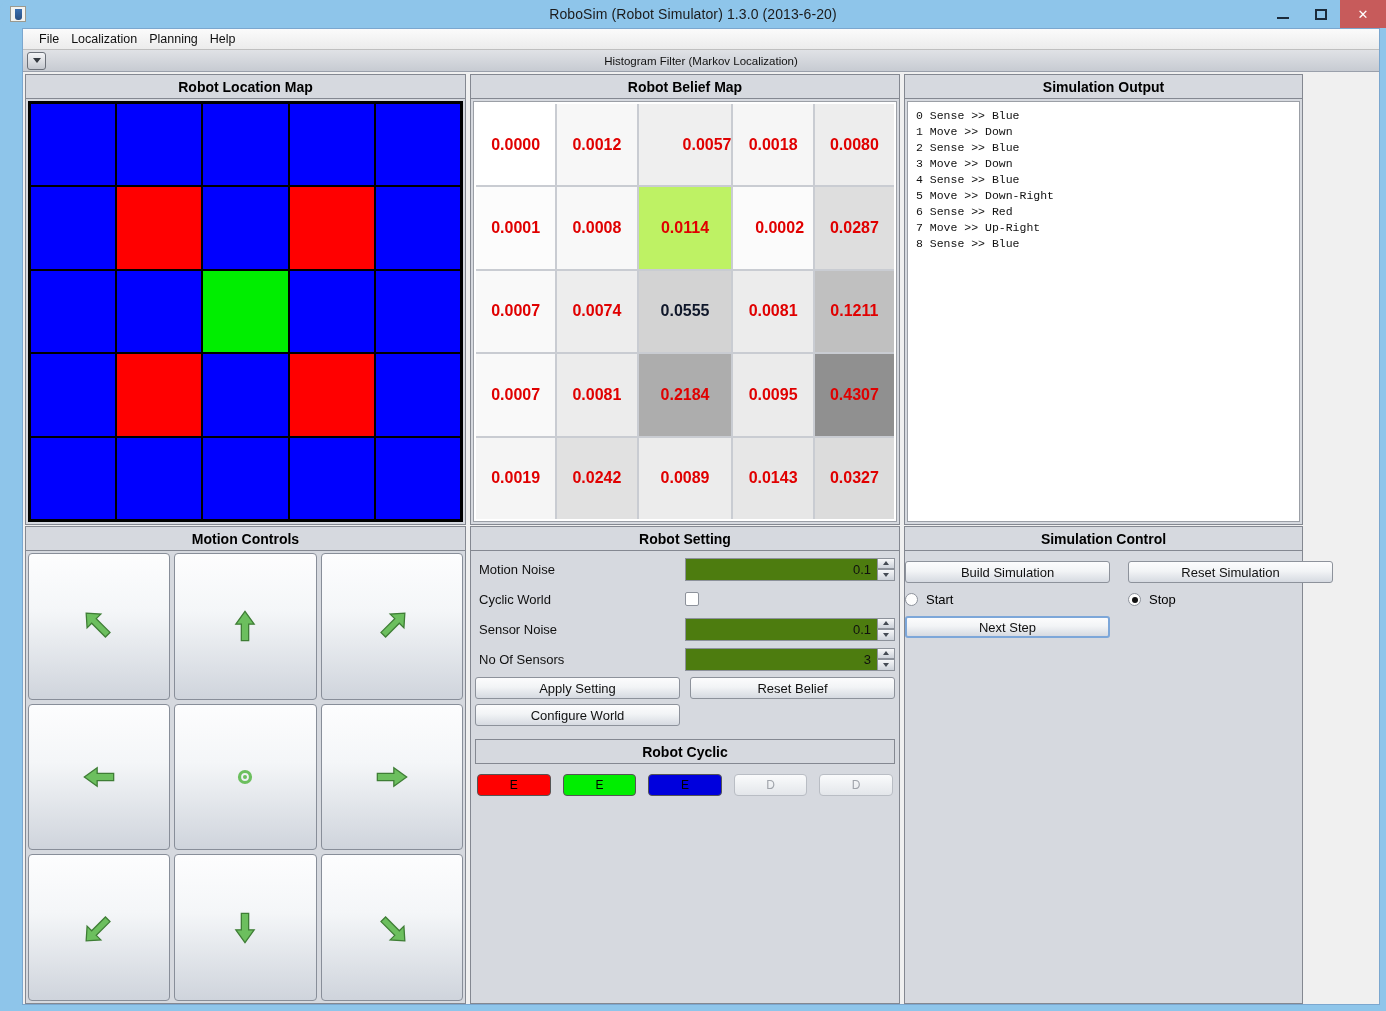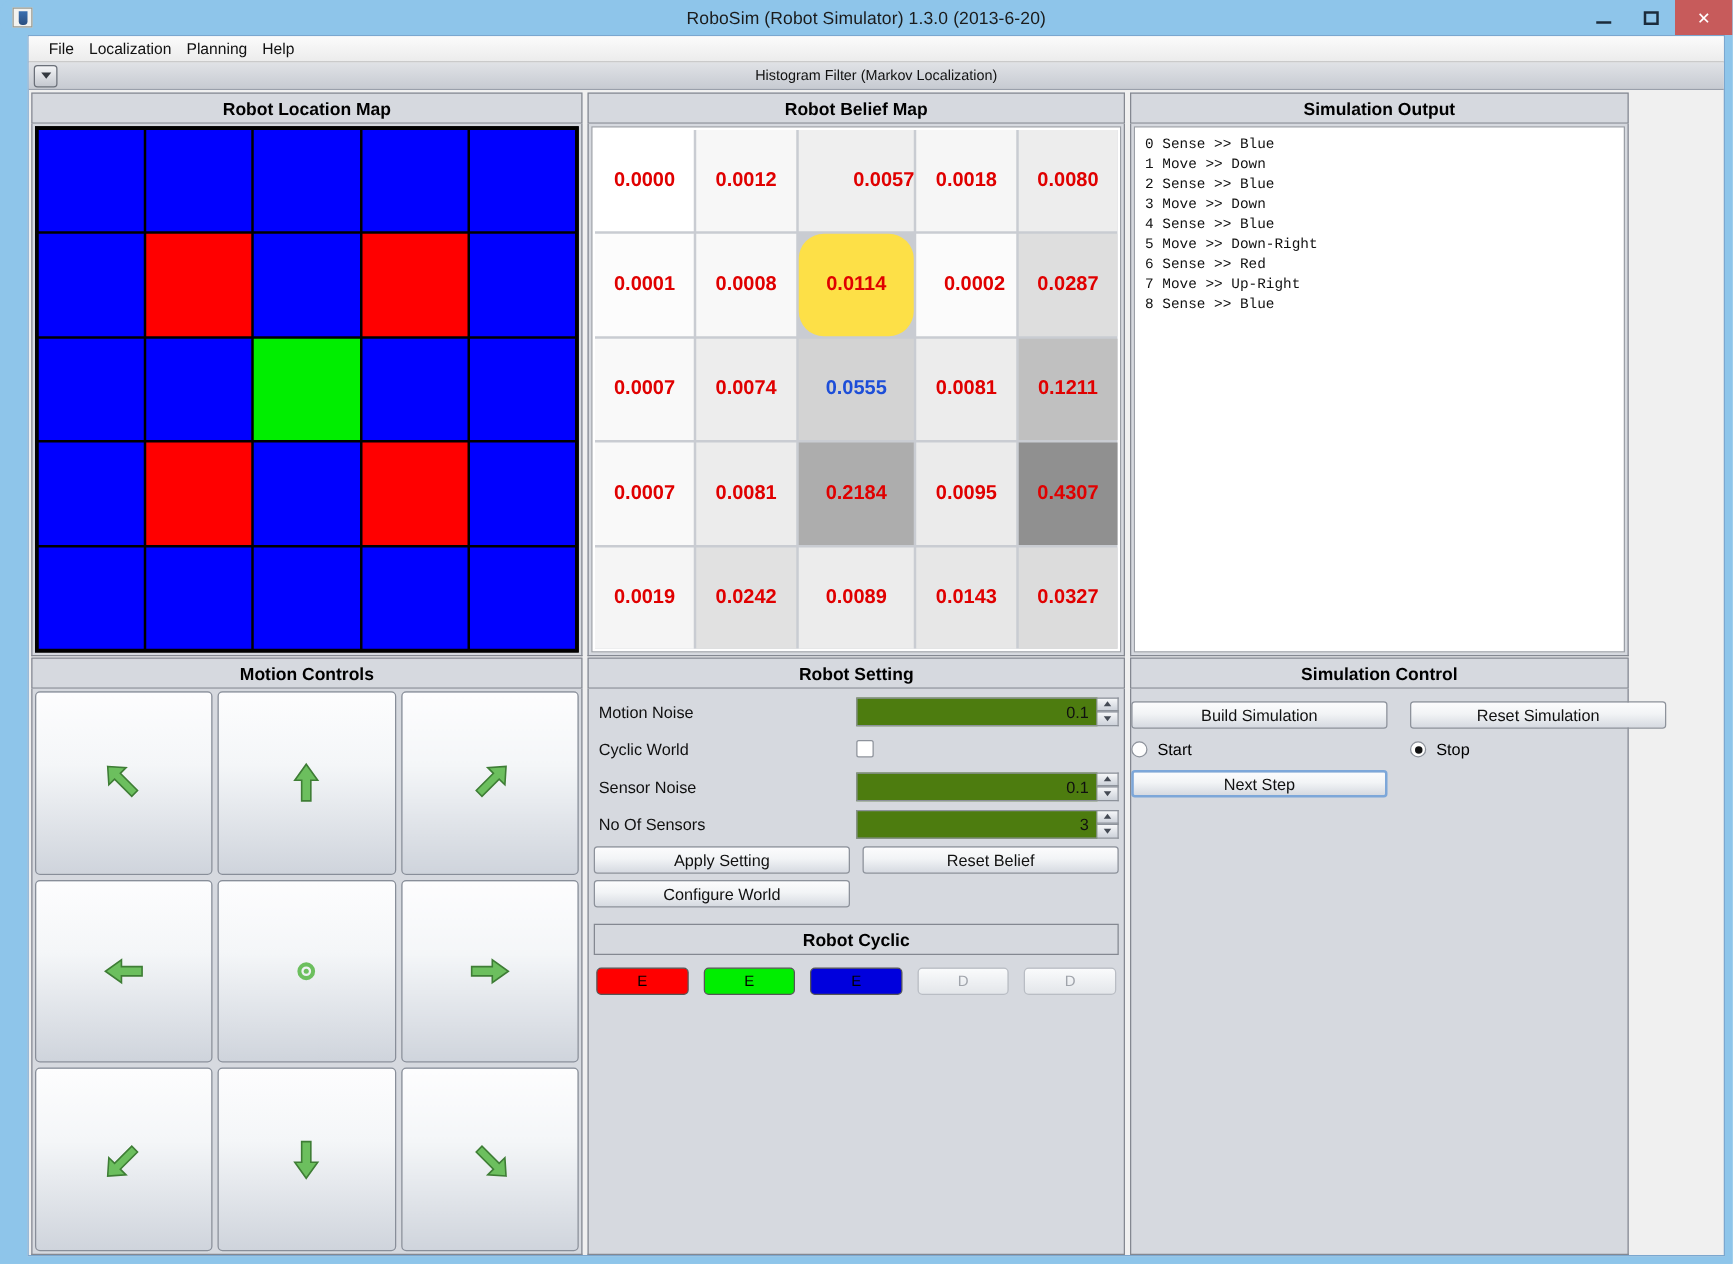--- a/index.html
+++ b/index.html
@@ -315,26 +315,26 @@
           <div class="panel-body">
             <div class="belief-outer">
               <div class="belief-grid" id="belief-grid">
                   <div class="belief-cell" style="background: rgb(255, 255, 255); color: rgb(224, 0, 0);">0.0000</div>
                   <div class="belief-cell" style="background: rgb(247, 247, 247); color: rgb(224, 0, 0);">0.0012</div>
                   <div class="belief-cell" style="background: rgb(239, 239, 239); color: rgb(224, 0, 0); padding-left: 44px;">0.0057</div>
                   <div class="belief-cell" style="background: rgb(246, 246, 246); color: rgb(224, 0, 0);">0.0018</div>
                   <div class="belief-cell" style="background: rgb(237, 237, 237); color: rgb(224, 0, 0);">0.0080</div>
                   <div class="belief-cell" style="background: rgb(252, 252, 252); color: rgb(224, 0, 0);">0.0001</div>
                   <div class="belief-cell" style="background: rgb(248, 248, 248); color: rgb(224, 0, 0);">0.0008</div>
-                  <div class="belief-cell" style="background: #fde047; color: rgb(224, 0, 0); border-radius: 20px;">0.0114</div>
+                  <div class="belief-cell" style="background: #bef264; color: rgb(224, 0, 0);">0.0114</div>
                   <div class="belief-cell" style="background: rgb(251, 251, 251); color: rgb(224, 0, 0); padding-left: 13px;">0.0002</div>
                   <div class="belief-cell" style="background: rgb(222, 222, 222); color: rgb(224, 0, 0);">0.0287</div>
                   <div class="belief-cell" style="background: rgb(249, 249, 249); color: rgb(224, 0, 0);">0.0007</div>
                   <div class="belief-cell" style="background: rgb(237, 237, 237); color: rgb(224, 0, 0);">0.0074</div>
-                  <div class="belief-cell" style="background: rgb(211, 211, 211); color: #1d4ed8;">0.0555</div>
+                  <div class="belief-cell" style="background: rgb(211, 211, 211); color: #0f172a;">0.0555</div>
                   <div class="belief-cell" style="background: rgb(236, 236, 236); color: rgb(224, 0, 0);">0.0081</div>
                   <div class="belief-cell" style="background: rgb(192, 192, 192); color: rgb(224, 0, 0);">0.1211</div>
                   <div class="belief-cell" style="background: rgb(249, 249, 249); color: rgb(224, 0, 0);">0.0007</div>
                   <div class="belief-cell" style="background: rgb(236, 236, 236); color: rgb(224, 0, 0);">0.0081</div>
                   <div class="belief-cell" style="background: rgb(173, 173, 173); color: rgb(224, 0, 0);">0.2184</div>
                   <div class="belief-cell" style="background: rgb(235, 235, 235); color: rgb(224, 0, 0);">0.0095</div>
                   <div class="belief-cell" style="background: rgb(144, 144, 144); color: rgb(224, 0, 0);">0.4307</div>
                   <div class="belief-cell" style="background: rgb(245, 245, 245); color: rgb(224, 0, 0);">0.0019</div>
                   <div class="belief-cell" style="background: rgb(225, 225, 225); color: rgb(224, 0, 0);">0.0242</div>
                   <div class="belief-cell" style="background: rgb(236, 236, 236); color: rgb(224, 0, 0);">0.0089</div>

